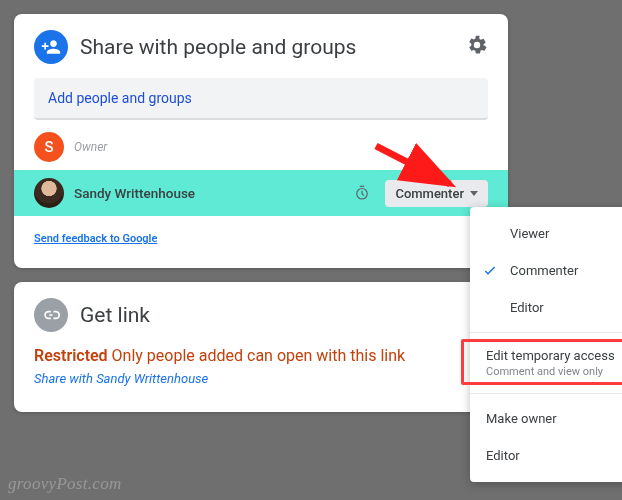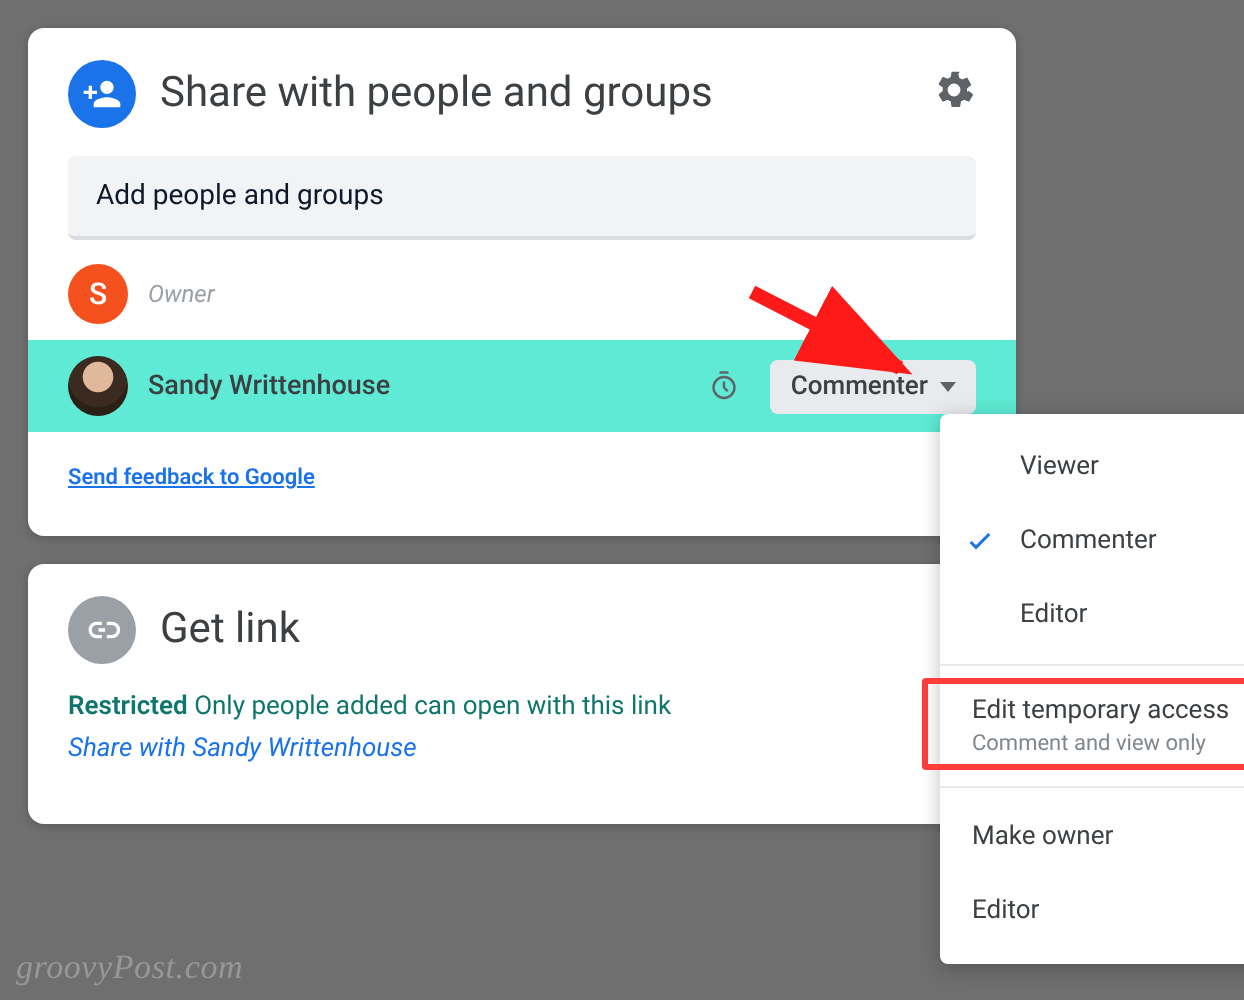--- a/index.html
+++ b/index.html
@@ -42,21 +42,21 @@
   }
   .link-badge svg { width: 20px; height: 20px; fill: #fff; }
   .gear { color: #5f6368; cursor: pointer; }
   .gear svg { width: 22px; height: 22px; fill: #5f6368; }
 
   .search-row {
     background: #f1f3f4;
     border-radius: 4px;
     padding: 12px 14px;
     font-size: 14px;
-    color: #0f172a;
+    color: #1d4ed8;
     margin-bottom: 4px;
     border-bottom: 2px solid #dadce0;
   }
 
   .person-row {
     display: flex; align-items: center; gap: 10px;
     padding: 8px 0;
   }
   .person-row.active { background: #5eead4; margin: 0 -20px; padding: 8px 20px; }
   .avatar {
@@ -81,21 +81,21 @@
     padding: 6px 10px; font-size: 13px; font-weight: 500; color: #3c4043;
     cursor: pointer;
   }
   .caret { width: 0; height: 0; border-left: 4px solid transparent; border-right: 4px solid transparent; border-top: 5px solid #5f6368; }
 
   .feedback {
     margin-top: 16px; font-size: 11px; color: #1a73e8;
     text-decoration: underline; font-weight: 600; cursor: pointer;
   }
 
-  .restricted { font-size: 13px; color: #0f766e; margin-top: 4px; }
+  .restricted { font-size: 16px; color: #c2410c; margin-top: 4px; }
   .restricted b { font-weight: 600; }
   .share-link { font-size: 13px; color: #1a73e8; margin-top: 6px; cursor: pointer; font-style: italic; }
 
   
   .dropdown {
     position: absolute;
     left: 470px; top: 207px;
     width: 178px;
     background: #fff;
     border-radius: 4px;

